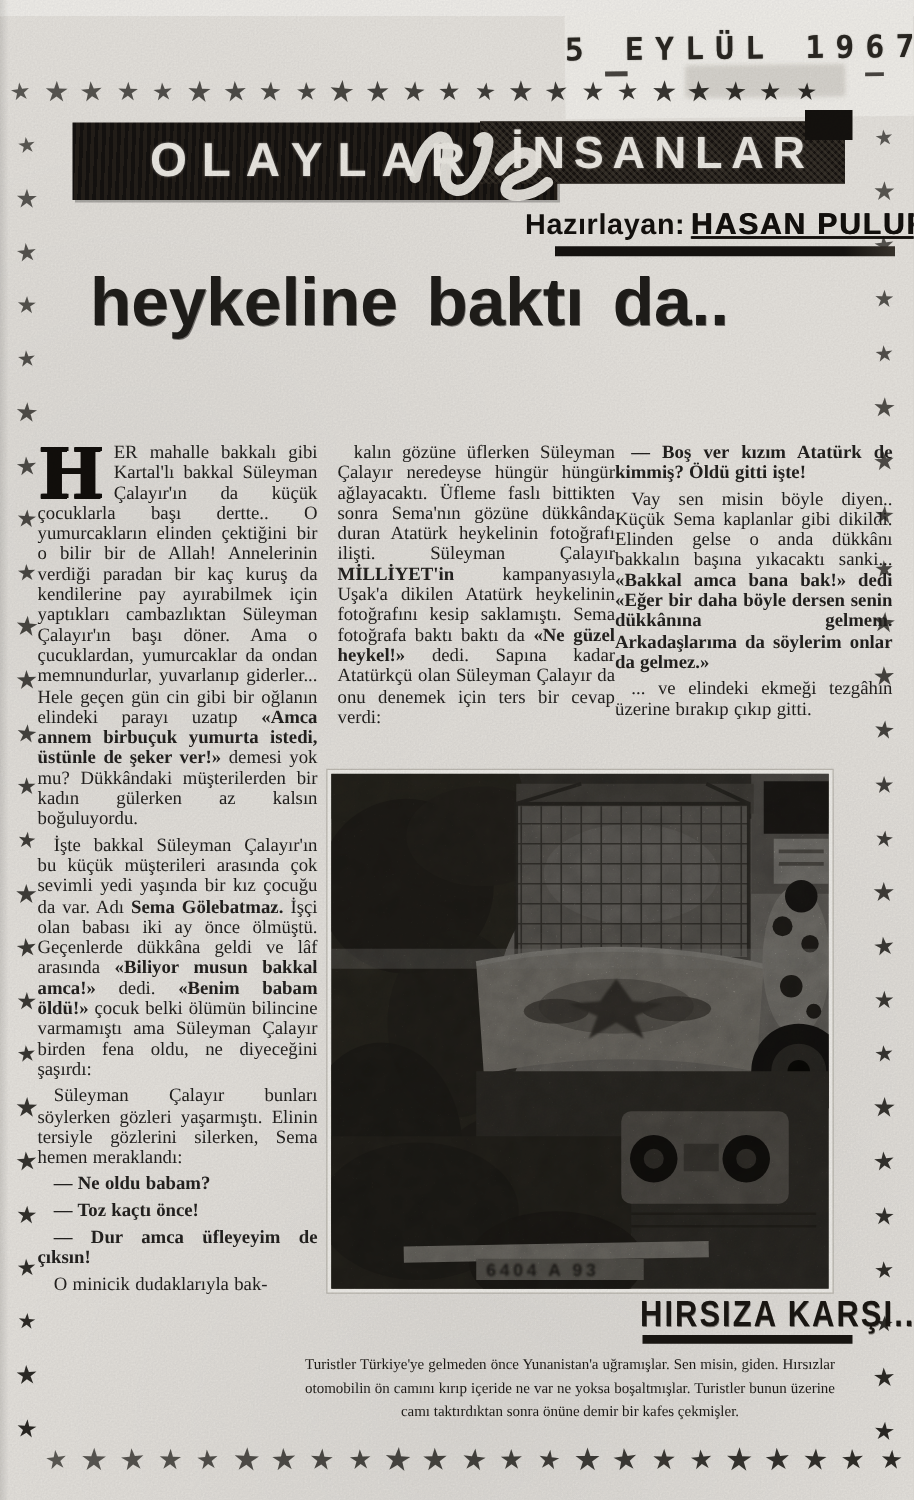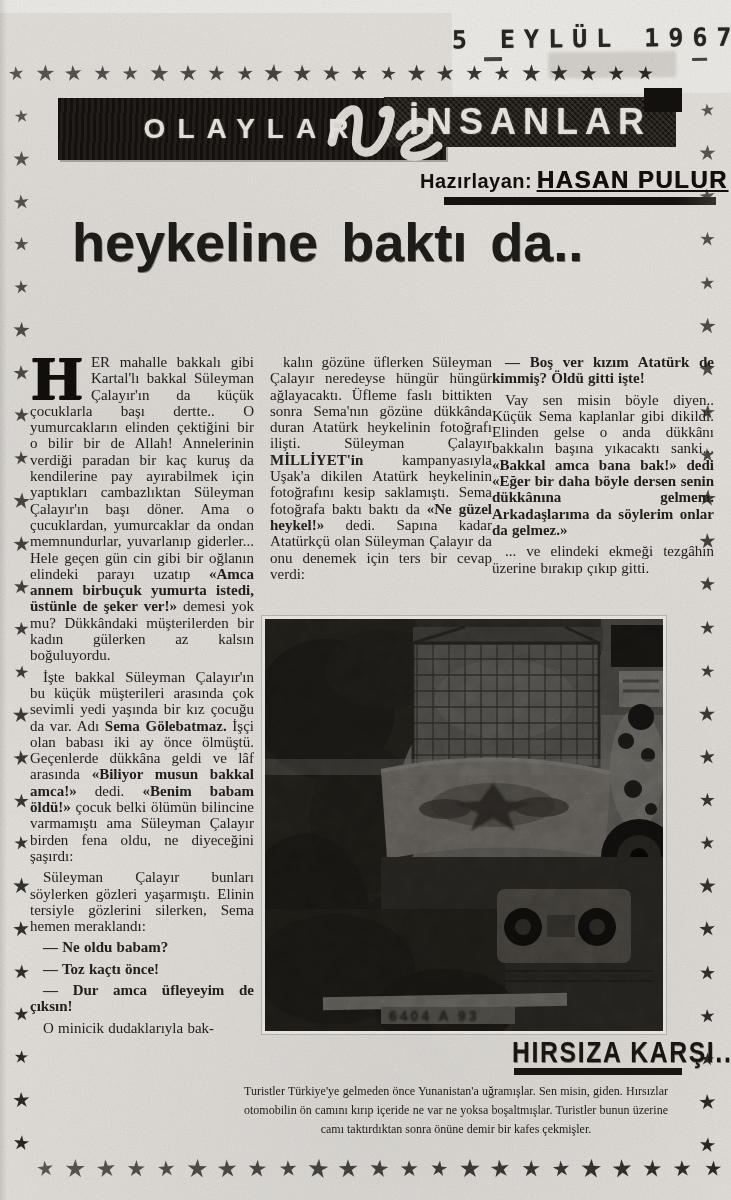--- a/index.html
+++ b/index.html
@@ -48,28 +48,28 @@
     box-shadow:2px 2px 0 rgba(0,0,0,.25);}
   .banner-box2{position:absolute;left:384px;top:97px;width:292px;height:50px;
     background:
       repeating-linear-gradient(45deg, rgba(90,82,70,.35) 0 2px, rgba(0,0,0,0) 2px 4px),
       repeating-linear-gradient(-45deg, rgba(70,64,55,.3) 0 2px, rgba(0,0,0,0) 2px 4px),
       #181411;
     display:flex;align-items:center;justify-content:center;}
   .banner-box2::after{content:"";position:absolute;right:-6px;top:-9px;width:38px;height:24px;background:#15120f;}
   .banner-word{font-family:"Liberation Sans", sans-serif;font-weight:700;color:#efece6;
     text-shadow:0 0 2px rgba(239,236,230,.5);white-space:nowrap;}
-  .word1{font-size:28px;letter-spacing:12px;}
+  .word1{font-size:38px;letter-spacing:12px;}
   .word2{font-size:36px;letter-spacing:7px;}
   .ve-script{position:absolute;left:322px;top:96px;z-index:4;}
 
   
   .byline{position:absolute;left:420px;top:166px;width:296px;text-align:right;z-index:3;
     font-family:"Liberation Sans", sans-serif;color:#14110e;white-space:nowrap;}
-  .byline-label{font-size:20px;font-weight:700;letter-spacing:.5px;}
+  .byline-label{font-size:23px;font-weight:700;letter-spacing:.5px;}
   .byline-name{font-size:24px;font-weight:700;letter-spacing:1.5px;text-shadow:.6px 0 currentColor;text-decoration:underline;}
   .byline-bar{position:absolute;left:444px;top:197px;width:272px;height:8px;
     background:linear-gradient(90deg,#171411 85%, #3a352e);z-index:3;}
 
   
   .headline{position:absolute;left:72px;top:210px;width:645px;z-index:3;
     font-family:"Liberation Sans", sans-serif;font-weight:700;font-size:54px;line-height:64px;
     color:#201e1b;letter-spacing:0;word-spacing:8px;
     text-shadow:.7px .7px 0 rgba(32,30,27,.55);}
 

